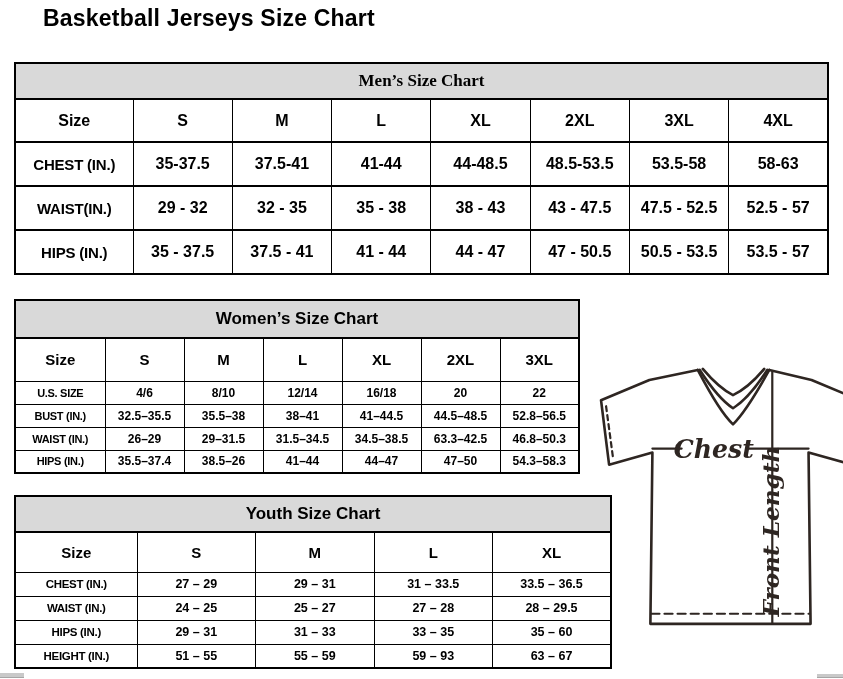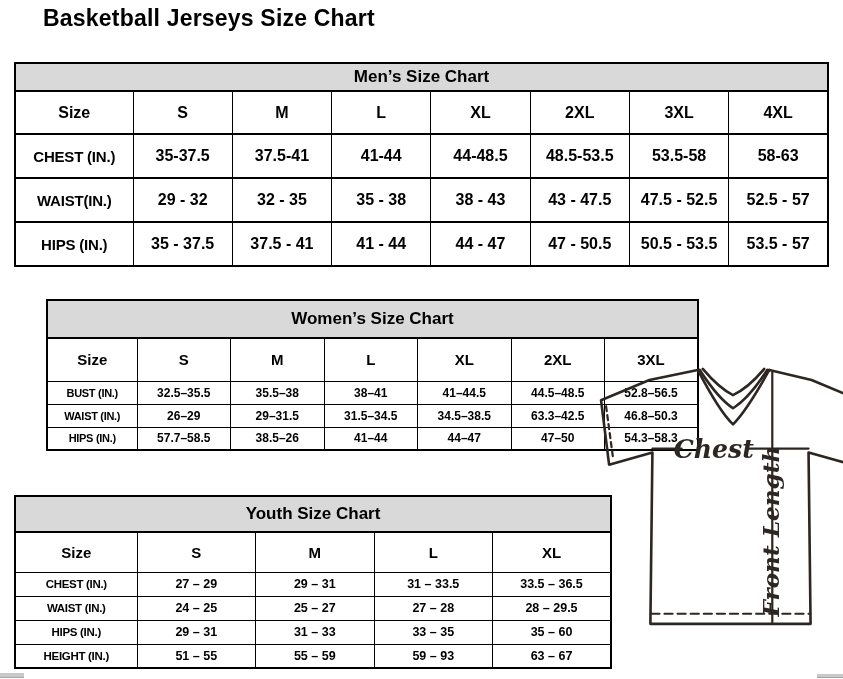--- a/index.html
+++ b/index.html
@@ -35,28 +35,28 @@
   }
   .tbl-wrap .tbl-title {
     background: #d9d9d9;
     font-size: 17px;
     border: 2px solid #000;
   }
 
   
   .men { left: 14px; top: 62px; width: 815px; }
   .men .label-col { width: 118px; }
-  .men .tbl-title { height: 28px; }
+  .men .tbl-title { height: 36px; font-family: Liberation Serif, serif; }
   .men th, .men td { border-width: 2px 1px; }
   .men .col-head { height: 43px; font-size: 16px; }
   .men td { height: 44px; font-size: 16px; }
   .men .row-label { font-size: 15px; letter-spacing: -0.2px; }
 
   
-  .women { left: 14px; top: 299px; width: 653px; margin-left: 32px; }
+  .women { left: 14px; top: 299px; width: 566px; }
   .women .label-col { width: 90px; }
   .women .tbl-title { height: 38px; }
   .women .col-head { height: 43px; font-size: 15px; }
   .women td { height: 23px; font-size: 12px; }
   .women .row-label { font-size: 11px; letter-spacing: -0.3px; }
 
   
   .youth { left: 14px; top: 495px; width: 598px; }
   .youth .label-col { width: 122px; }
   .youth .tbl-title { height: 36px; }
@@ -165,40 +165,49 @@
         <tr>
           <th class="col-head corner">Size</th>
           <th class="col-head">S</th>
           <th class="col-head">M</th>
           <th class="col-head">L</th>
           <th class="col-head">XL</th>
           <th class="col-head">2XL</th>
           <th class="col-head">3XL</th>
         </tr>
         <tr>
+          <td class="row-label">U.S. SIZE</td>
+          <td class="val">4/6</td>
+          <td class="val">8/10</td>
+          <td class="val">12/14</td>
+          <td class="val">16/18</td>
+          <td class="val">20</td>
+          <td class="val">22</td>
+        </tr>
+        <tr>
           <td class="row-label">BUST (IN.)</td>
           <td class="val">32.5–35.5</td>
           <td class="val">35.5–38</td>
           <td class="val">38–41</td>
           <td class="val">41–44.5</td>
           <td class="val">44.5–48.5</td>
           <td class="val">52.8–56.5</td>
         </tr>
         <tr>
           <td class="row-label">WAIST (IN.)</td>
           <td class="val">26–29</td>
           <td class="val">29–31.5</td>
           <td class="val">31.5–34.5</td>
           <td class="val">34.5–38.5</td>
           <td class="val">63.3–42.5</td>
           <td class="val">46.8–50.3</td>
         </tr>
         <tr>
           <td class="row-label">HIPS (IN.)</td>
-          <td class="val">57.7–58.5</td>
+          <td class="val">35.5–37.4</td>
           <td class="val">38.5–26</td>
           <td class="val">41–44</td>
           <td class="val">44–47</td>
           <td class="val">47–50</td>
           <td class="val">54.3–58.3</td>
         </tr>
       </tbody>
     </table>
   </section>
 <section class="tbl-wrap youth">

